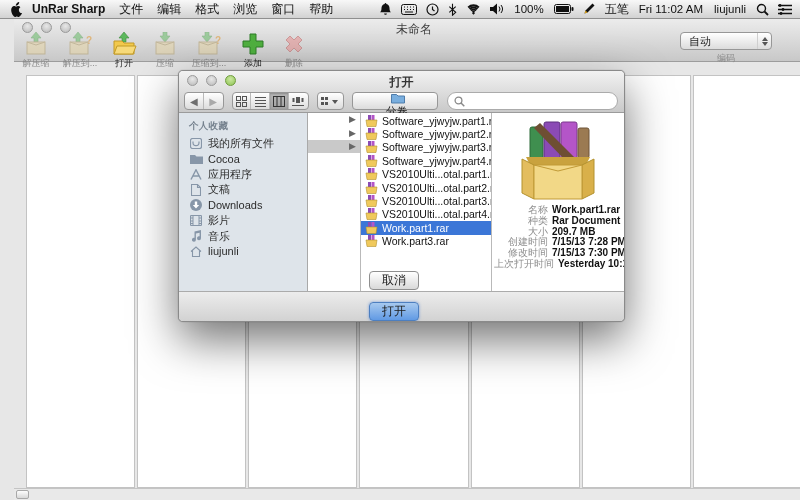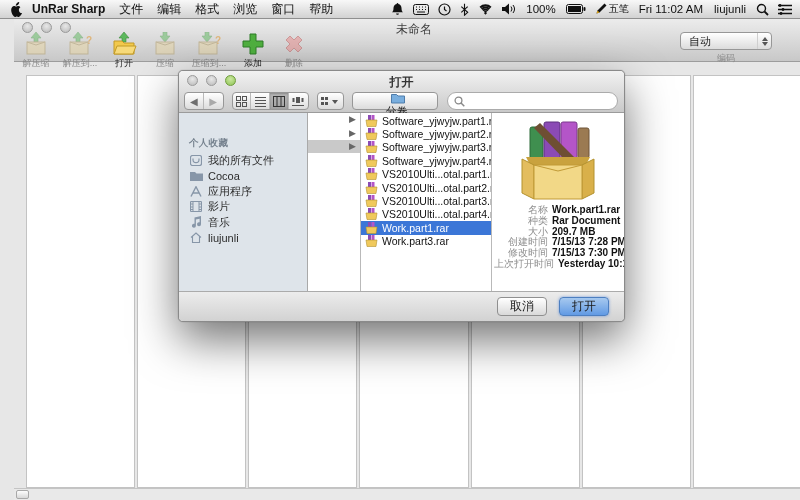--- a/index.html
+++ b/index.html
@@ -12,21 +12,21 @@
   #menubar { position:absolute; left:0; top:0; width:800px; height:19px;
     background:linear-gradient(#f8f8f8,#d2d2d2); border-bottom:1px solid #8f8f8f;
     display:flex; align-items:center; font-size:12px; color:#111; z-index:50; }
   #menubar .apple { margin:0 9px 0 10px; }
   #menubar .appname { font-weight:bold; margin-right:14px; }
   #menubar .menu { margin-right:14px; }
   #menubar .spacer { flex:1; }
   #menubar .status { display:flex; align-items:center; gap:9px; margin-right:8px; font-size:11.5px; }
   #menubar .status .txt { padding:0 1px; }
   #menubar .ime { display:flex; align-items:center; gap:2px; }
-  #menubar .ime .ime-label { font-size:10px; letter-spacing:0; }
+  #menubar .ime .ime-label { font-size:12px; letter-spacing:0;margin-left:8px; }
 
   
   #mainwin { position:absolute; left:0; top:19px; width:800px; height:481px; background:#e7e7e7;margin-left:14px; }
   #chrome { position:absolute; left:0; top:0; width:800px; height:43px;
     background:linear-gradient(#ececec,#c8c8c8); border-bottom:1px solid #9d9d9d; }
   .lights { position:absolute; left:8px; top:3px; display:flex; gap:8px; }
   .light { width:11px; height:11px; border-radius:50%; border:1px solid #9a9a9a;
     background:radial-gradient(circle at 50% 35%, #e8e8e8, #b9b9b9); }
   .light.green { border-color:#6f9b3e; background:radial-gradient(circle at 50% 35%, #cbe8a0, #8ec455); }
   #chrome .wtitle { position:absolute; left:0; right:0; top:2px; text-align:center;
@@ -74,21 +74,21 @@
   .seg .cell:last-child { border-right:none; }
   .seg .cell.active { background:linear-gradient(#b9b9b9,#a2a2a2); box-shadow:inset 0 1px 2px rgba(0,0,0,.25); }
   .navglyph { font-size:10px; color:#6e6e6e; }
   #dlg-search { height:18px; flex:1; margin-left:9px; background:#fff; border:1px solid #ababab;
     border-radius:9px; display:flex; align-items:center; padding:0 6px; }
   #dlg-search input { border:none; outline:none; flex:1; font-size:11px; margin-left:4px;
     font-family:"Liberation Sans", sans-serif; background:transparent; }
 
   #dlg-body { position:absolute; left:0; top:42px; right:0; bottom:30px; display:flex; background:#fff; }
   #dlg-sidebar { width:129px; background:#dee4ea; border-right:1px solid #a9a9a9;
-    padding-top:22px; overflow:hidden; }
+    padding-top:5px; overflow:hidden; }
   #dlg-sidebar .section { font-size:9.5px; font-weight:bold; color:#74808d;
     padding:2px 0 3px 10px; letter-spacing:.3px; }
   .side-item { height:15.4px; display:flex; align-items:center; padding-left:10px;
     font-size:11px; color:#2c2c2c; white-space:nowrap; }
   .side-item .sicon { width:14px; height:13px; margin-right:5px; display:flex; align-items:center; justify-content:center; }
   .side-item.selected { background:linear-gradient(#8496af,#5f7698); color:#fff; font-weight:bold;
     text-shadow:0 -1px 0 rgba(0,0,0,.25); }
 
   #col-prev { width:52px; background:#fff; position:relative; }
   .prev-row { height:13.4px; display:flex; align-items:center; justify-content:flex-end; padding-right:4px; }
@@ -104,21 +104,21 @@
 
   #col-preview { flex:1; background:#fff; position:relative; overflow:hidden; }
   #preview-icon { position:absolute; left:50%; top:6px; transform:translateX(-50%); }
   #info { position:absolute; left:0; right:2px; top:92px; }
   .info-row { display:flex; font-size:10px; line-height:10.3px; margin-bottom:0.5px; }
   .info-row .ilabel { width:56px; text-align:right; color:#8f8f8f; flex:none; }
   .info-row .ivalue { margin-left:4px; color:#111; font-weight:bold; white-space:nowrap; }
 
   #dlg-footer { position:absolute; left:0; bottom:0; right:0; height:30px;
     background:linear-gradient(#ececec,#d2d2d2); border-top:1px solid #ababab;
-    display:flex; align-items:center; justify-content:flex-end; padding-right:15px; gap:12px; }
+    display:flex; align-items:center; justify-content:flex-end; padding-right:15px; gap:12px;flex-direction:column; }
   .btn { height:19px; min-width:46px; padding:0 12px; font-size:12px; color:#1a1a1a;
     border:1px solid #8f8f8f; border-radius:4px; background:linear-gradient(#ffffff,#d9d9d9);
     display:flex; align-items:center; justify-content:center; }
   .btn.default { background:linear-gradient(#a7c9ef,#619ae4); border-color:#4d7fc0;
     box-shadow:0 0 3px rgba(90,140,220,.8); }
 </style>
 </head>
 <body>
 
 <div id="menubar">
@@ -419,20 +419,37 @@
           </span>
         <span>Cocoa</span>
       </div>
       <div class="side-item">
         <span class="sicon">
             <svg width="12" height="11" viewBox="0 0 12 11">
               <path fill="none" stroke="#8796a8" stroke-width="1.4" d="M1 10.5 6 0.8l5 9.7M3 7h6"></path>
             </svg>
           </span>
         <span>应用程序</span>
+      </div>
+      <div class="side-item">
+        <span class="sicon">
+            <svg width="10" height="12" viewBox="0 0 10 12">
+              <path fill="none" stroke="#8796a8" stroke-width="1.1" d="M0.5 0.5h6l3 3v8h-9zM6.5 0.5v3h3"></path>
+            </svg>
+          </span>
+        <span>文稿</span>
+      </div>
+      <div class="side-item">
+        <span class="sicon">
+            <svg width="12" height="12" viewBox="0 0 12 12">
+              <circle cx="6" cy="6" r="6" fill="#8796a8"></circle>
+              <path fill="#fff" d="M6 9.5 2.8 6h2V2.5h2.4V6h2z"></path>
+            </svg>
+          </span>
+        <span>Downloads</span>
       </div>
       <div class="side-item">
         <span class="sicon">
             <svg width="12" height="11" viewBox="0 0 12 11">
               <rect x="0.5" y="0.5" width="11" height="10" rx="1" fill="none" stroke="#8796a8" stroke-width="1.1"></rect>
               <path stroke="#8796a8" d="M3 0.5v10M9 0.5v10M0.5 3h2.5M0.5 6h2.5M0.5 8.5h2.5M9 3h2.5M9 6h2.5M9 8.5h2.5"></path>
             </svg>
           </span>
         <span>影片</span>
       </div>

